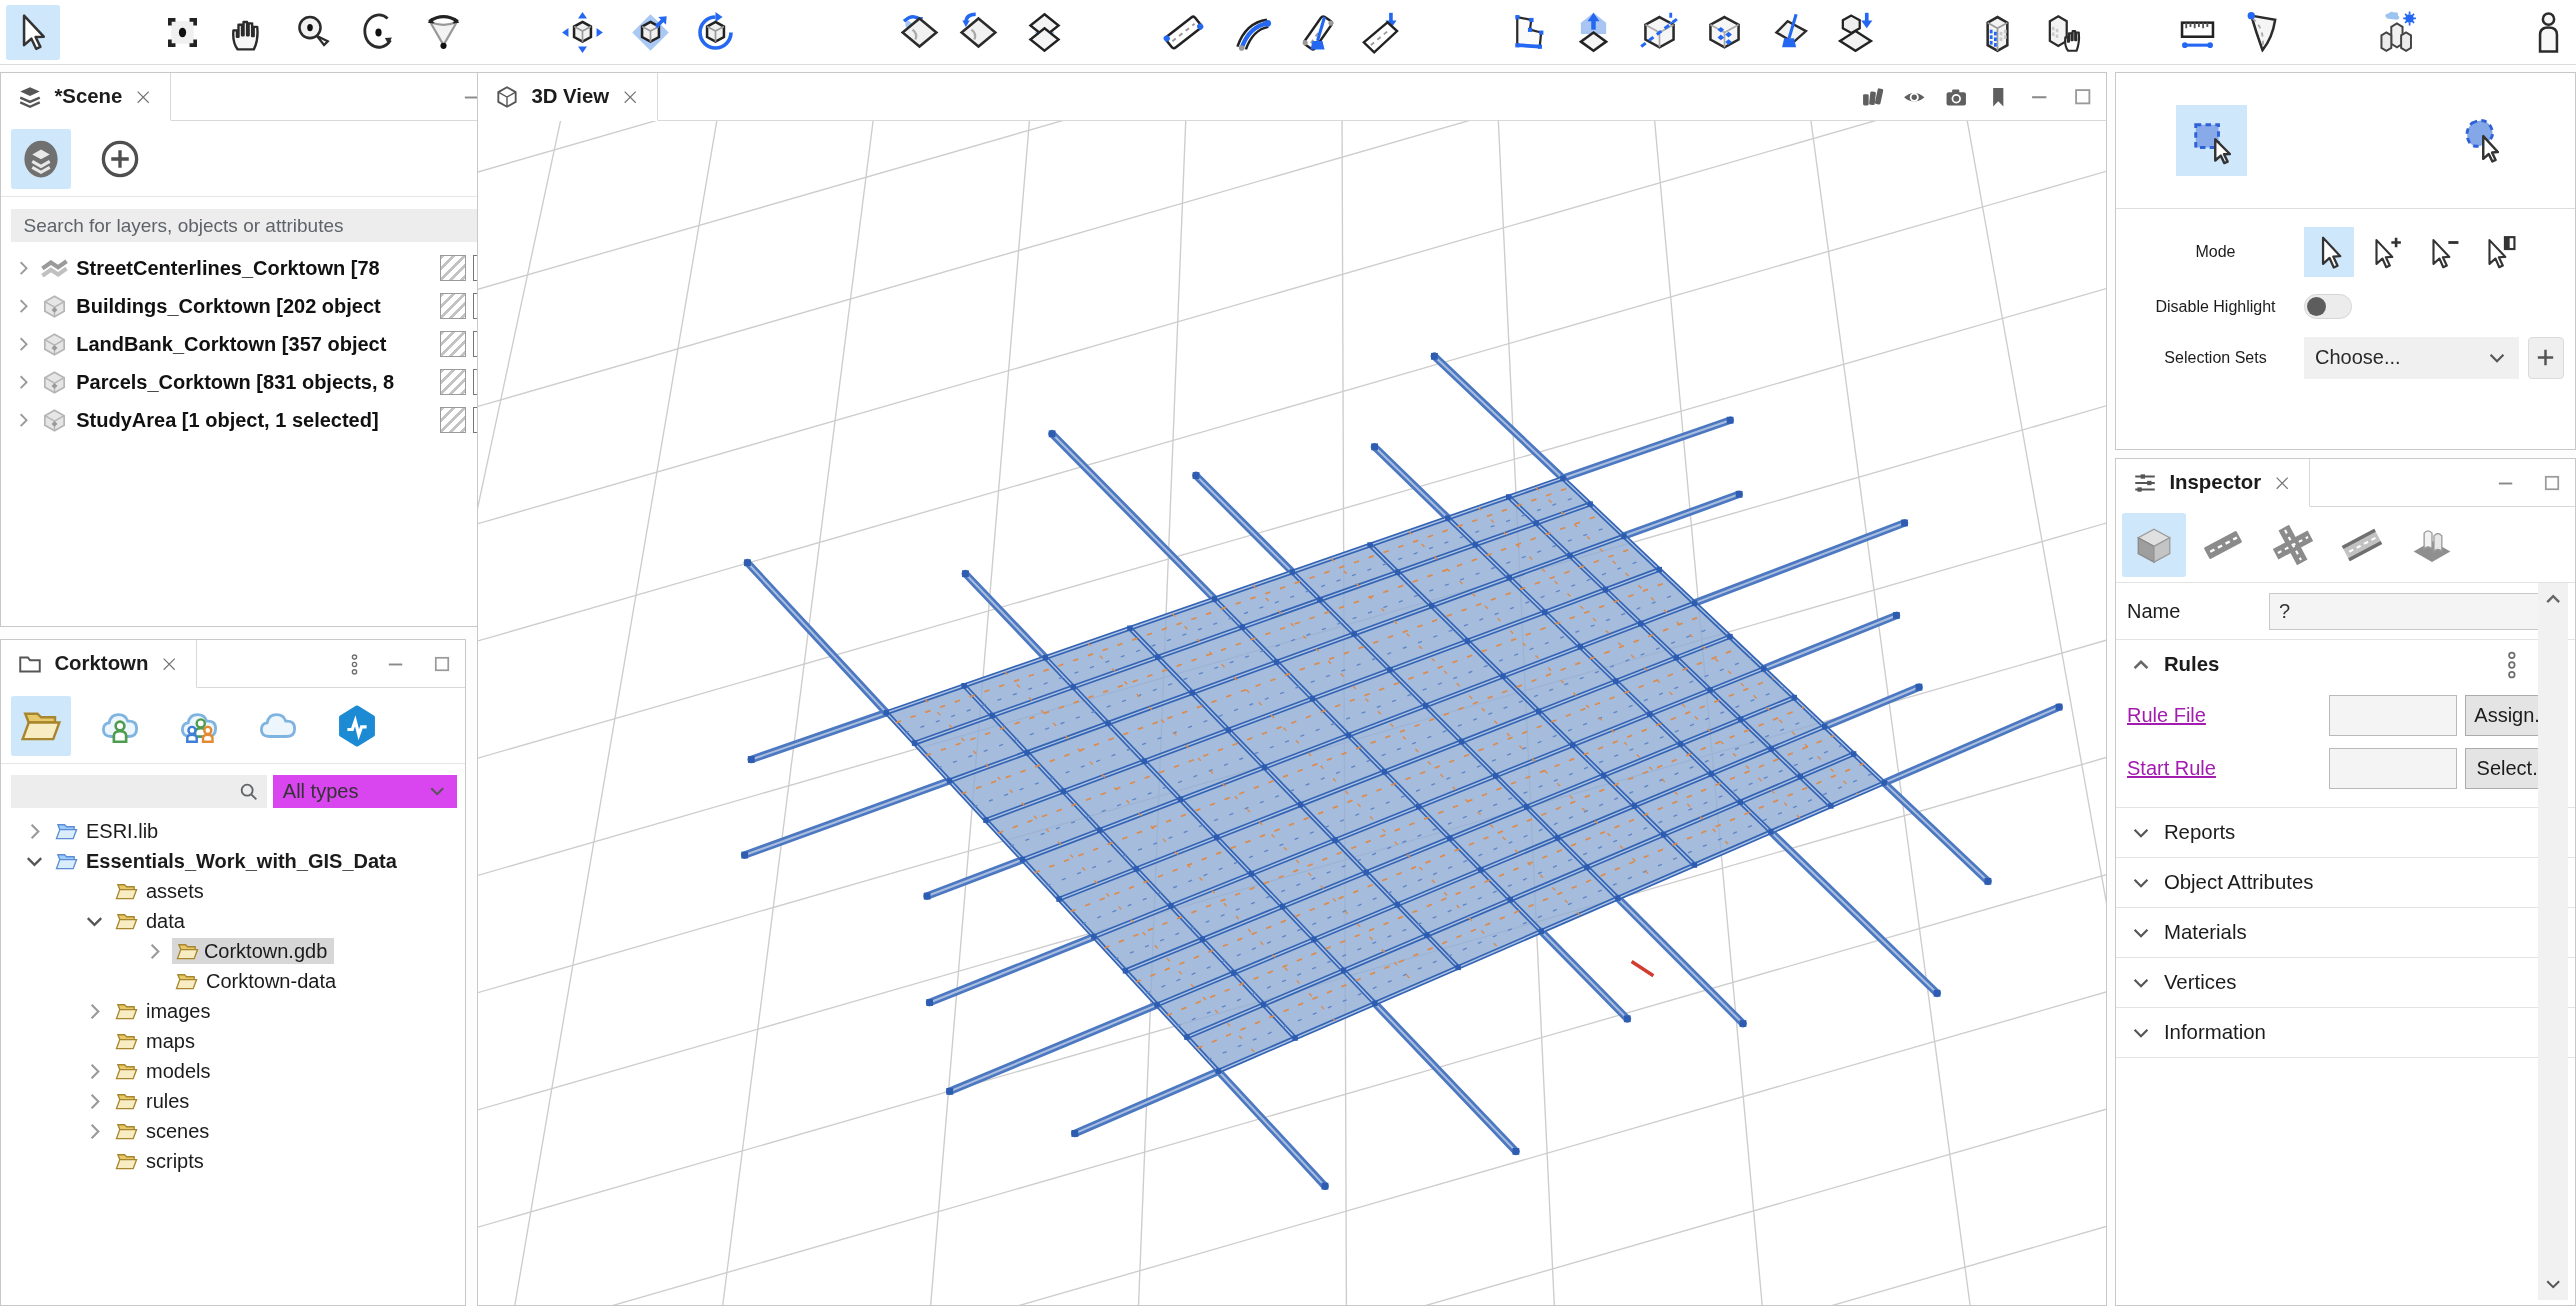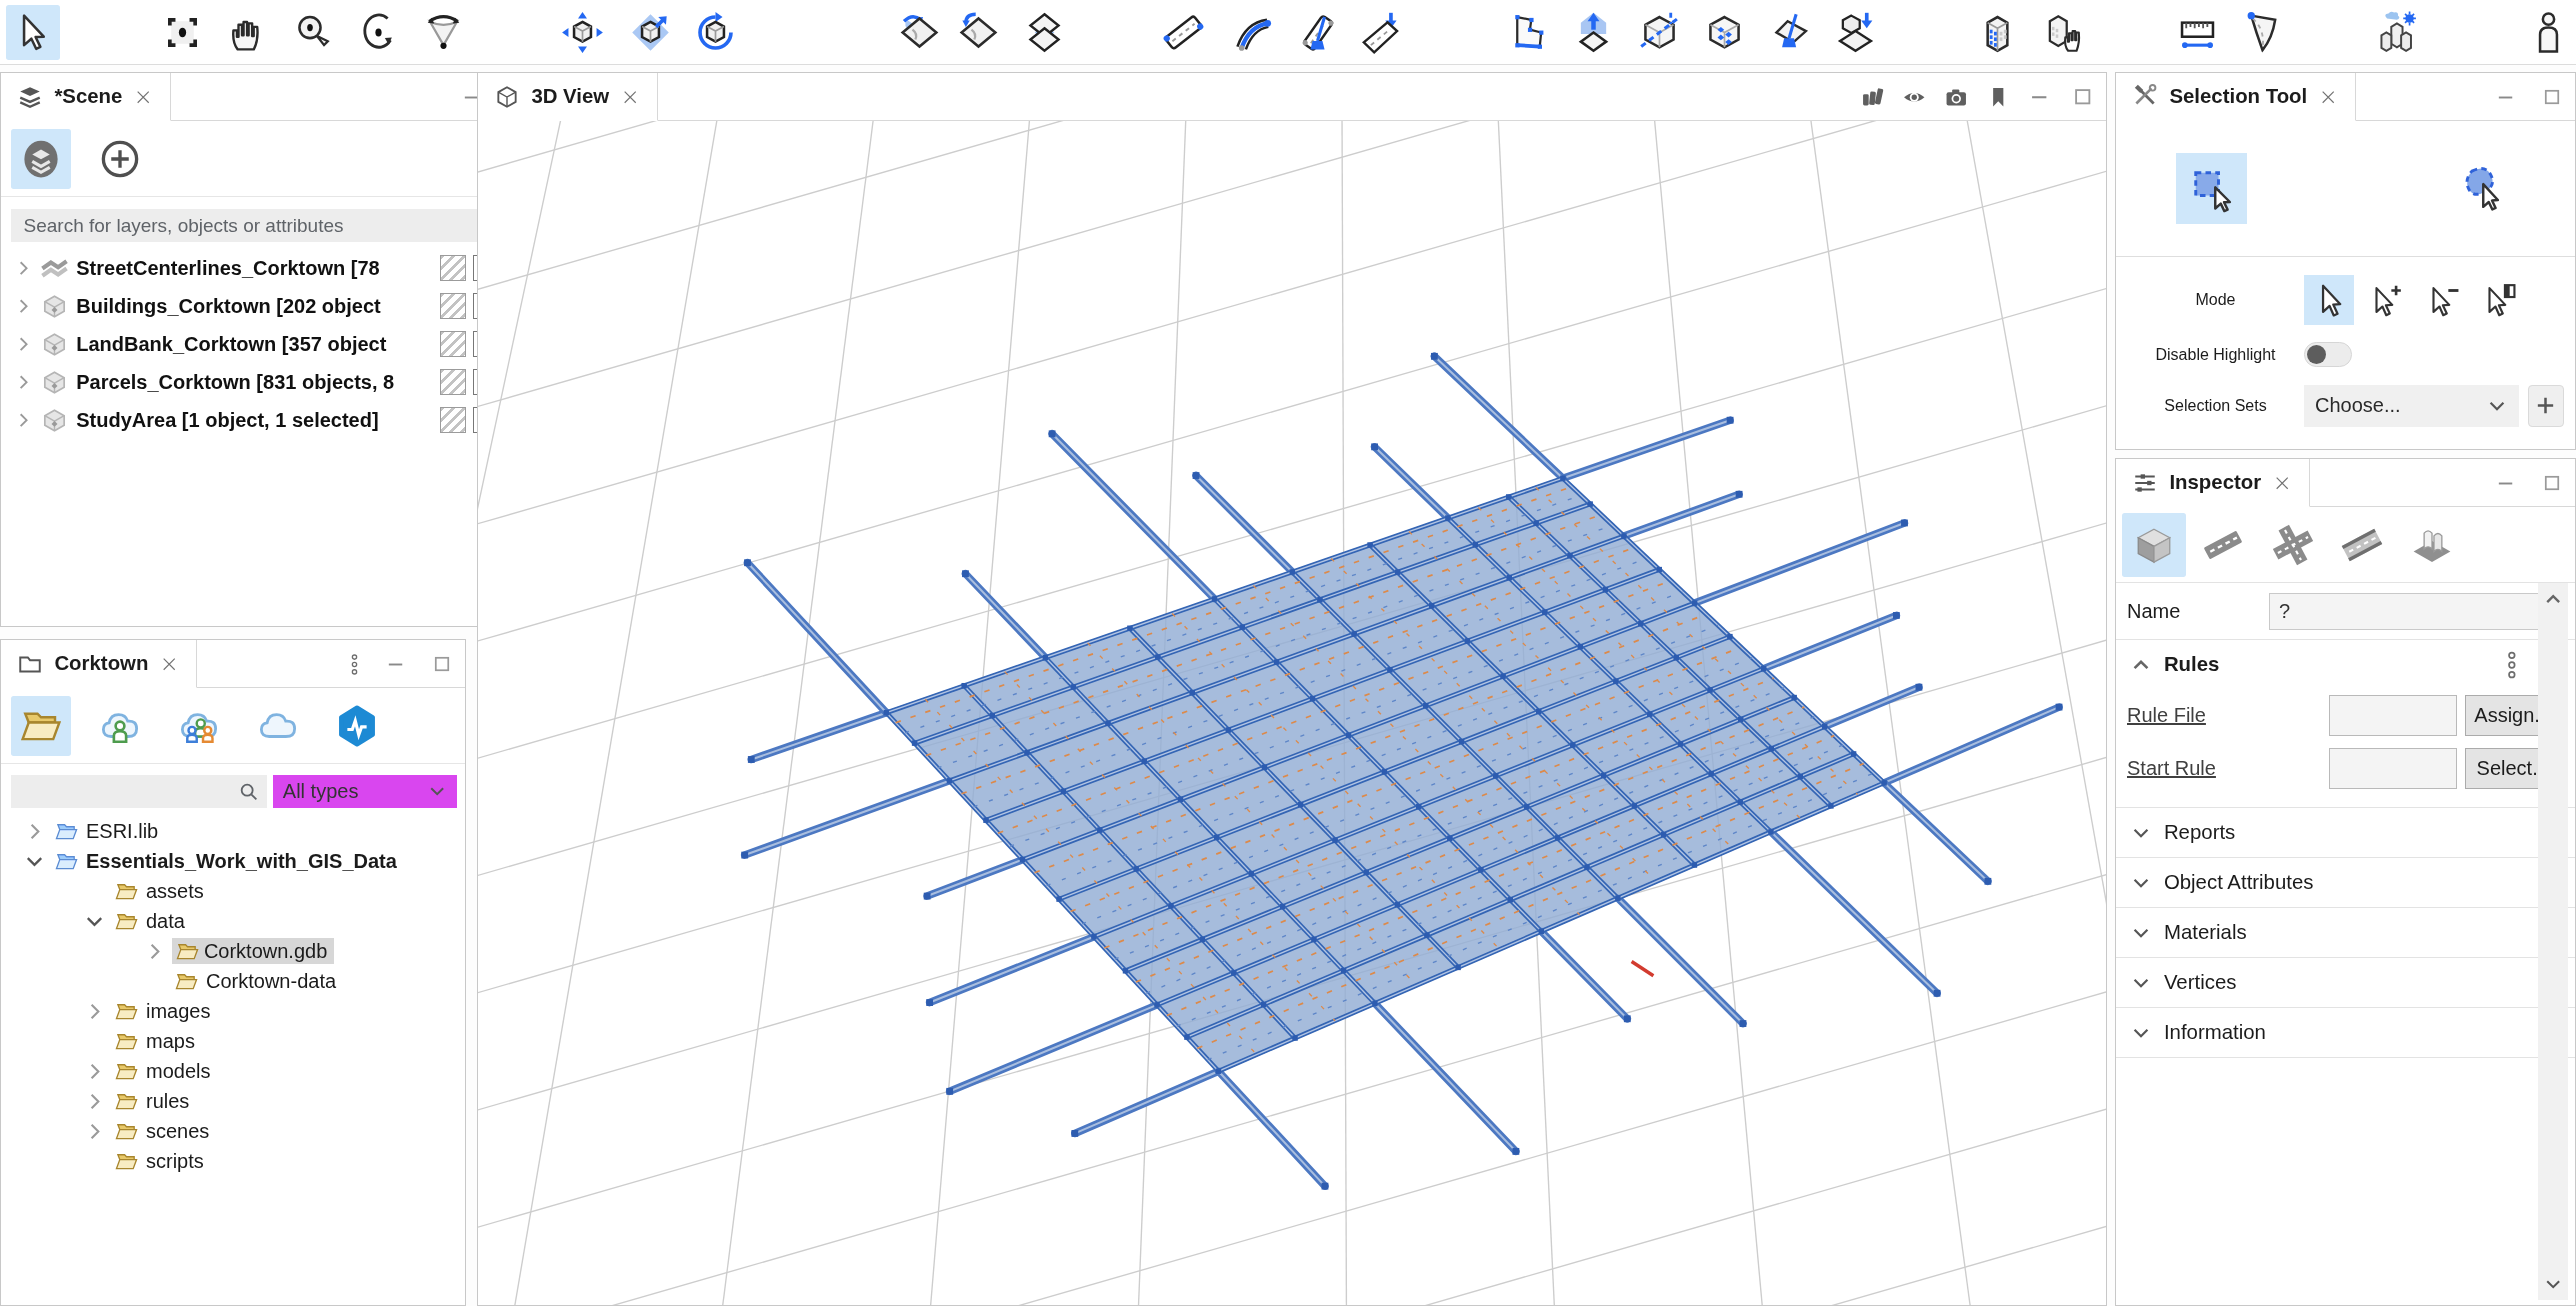--- a/index.html
+++ b/index.html
@@ -114,21 +114,21 @@
   .namerow .flabel{flex:0 0 136px;font-size:20px;color:#1c1c1c;}
   .namerow .warn{width:20.4px;height:20.4px;margin-right:5.5px;}
   .namerow input{flex:1;height:37px;background:#f4f4f4;border:1.4px solid #c9c9c9;font-size:20px;
     color:#333;padding:0 9.5px;font-family:inherit;}
   .sechead{display:flex;align-items:center;height:49px;padding:0 13.6px;gap:12.3px;}
   .sechead .chev{width:22px;height:22px;}
   .sechead .stitle{font-size:20.4px;color:#1c1c1c;}
   .sechead.expanded .stitle{font-weight:700;}
   .sechead .kebab{margin-left:auto;width:17.7px;height:30px;margin-right:41px;}
   .rulerow{display:flex;align-items:center;height:53px;padding:0 11px;}
-  .rulerow .rlabel{flex:0 0 202px;font-size:20px;color:#404040;text-decoration:underline;}
+  .rulerow .rlabel{flex:0 0 202px;font-size:20px;color:#a21caf;text-decoration:underline;}
   .rulerow .rfield{width:128px;height:41px;background:#f4f4f4;border:1.4px solid #b9b9b9;}
   .rulerow .rbtn{width:95px;height:41px;margin-left:8.2px;background:#e4e4e4;
     border:1.4px solid #ababab;font-size:20px;color:#1c1c1c;font-family:inherit;}
   .collapsible{border-bottom:1.4px solid #e3e3e3;}
   .scrollbar{position:absolute;right:6.8px;top:0;width:30px;bottom:4.1px;background:#f1f1f1;
     display:flex;flex-direction:column;justify-content:space-between;align-items:center;
     padding:5.5px 0;}
   .scrollbar svg{width:20.4px;height:20.4px;}
 </style>
 </head>
@@ -1280,39 +1280,20 @@
           <rect x="1783.27" y="1087.555" width="8" height="8" fill="#2d5cb0"></rect>
           <rect x="1895.74" y="1038.91" width="8" height="8" fill="#2d5cb0"></rect>
           <rect x="1983.76" y="1000.8399999999999" width="8" height="8" fill="#2d5cb0"></rect>
           <rect x="2062" y="967" width="8" height="8" fill="#2d5cb0"></rect>
           <line x1="1695" y1="1233" x2="1727" y2="1254" stroke="#d23b2f" stroke-width="5"></line>
         </svg>
     </div>
   </div>
 
   <div class="panel" id="seltool">
-    <div class="tabbar">
-      <div class="tab">
-        <svg class="ticon" viewBox="0 0 38 38" width="26" height="26">
-            <use href="#s-tools-tab"></use>
-          </svg>
-        <span class="tlabel">Selection Tool</span>
-        <svg class="tclose" viewBox="0 0 30 30" width="20.4" height="20.4">
-            <use href="#s-close"></use>
-          </svg>
-      </div>
-      <div class="winbtns">
-        <svg viewBox="0 0 34 34" width="23" height="23">
-            <use href="#s-min"></use>
-          </svg>
-        <svg viewBox="0 0 34 34" width="23" height="23">
-            <use href="#s-max"></use>
-          </svg>
-      </div>
-    </div>
     <div class="bigtools">
       <button class="bigbtn sel">
           <svg viewBox="0 0 76 76" width="52" height="52">
             <use href="#s-rectsel"></use>
           </svg>
         </button>
       <button class="bigbtn">
           <svg viewBox="0 0 76 76" width="52" height="52">
             <use href="#s-lassosel"></use>
           </svg>

